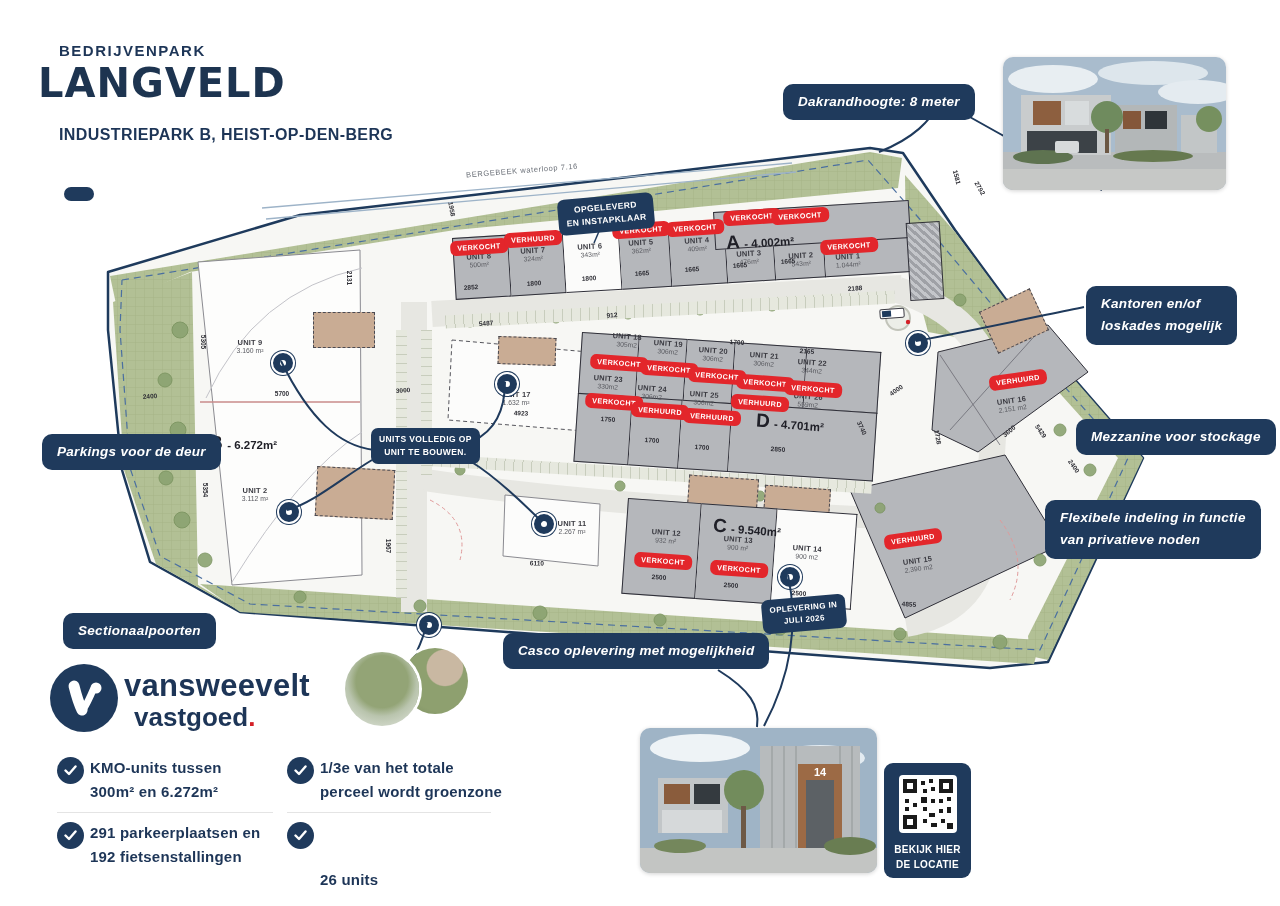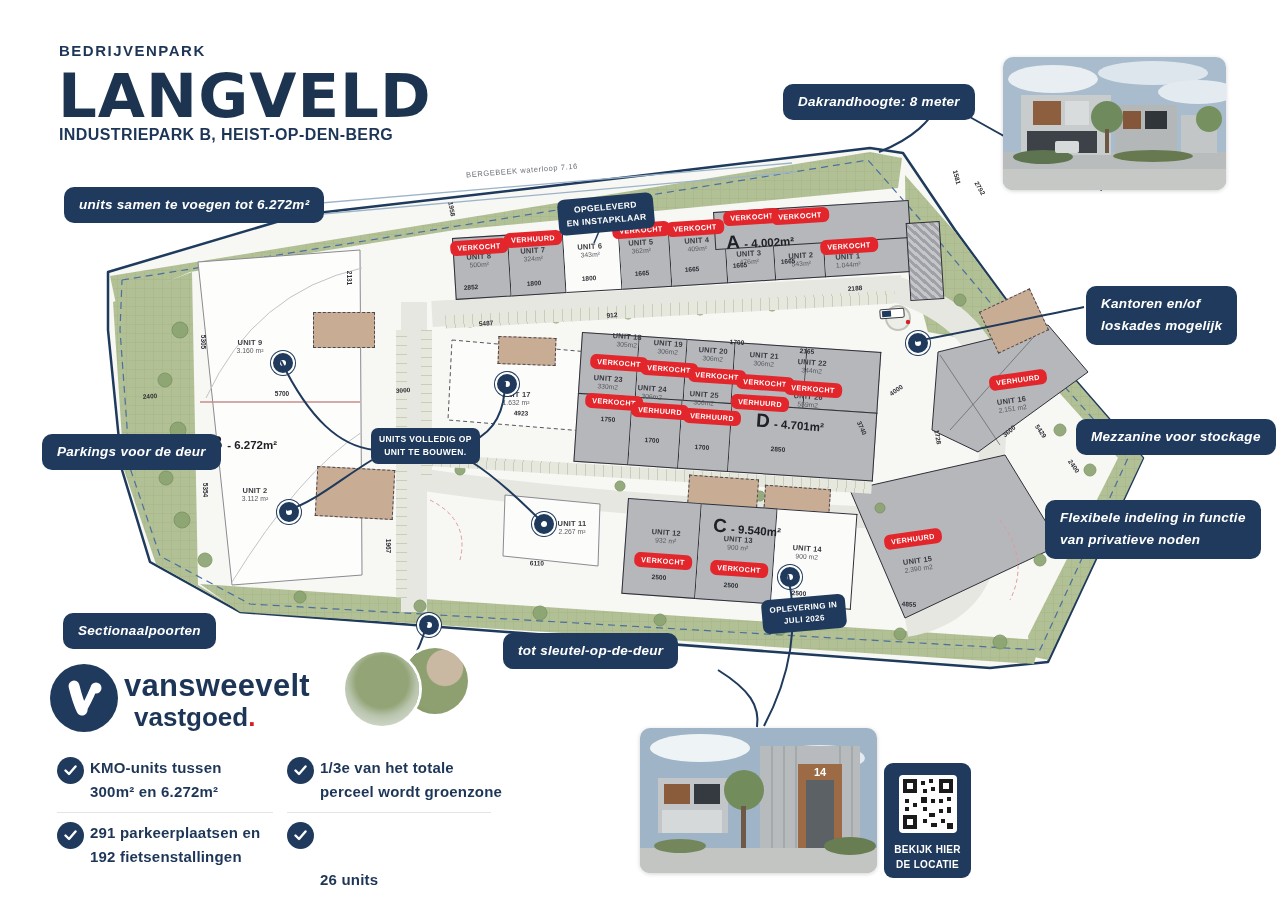--- a/index.html
+++ b/index.html
@@ -1,21 +1,21 @@
 <!DOCTYPE html>
 <html><head>
 <meta charset="utf-8">
 <style>
   html,body{margin:0;padding:0;}
   body{width:1280px;height:906px;position:relative;background:#fff;overflow:hidden;
        font-family:"Liberation Sans",sans-serif;}
   .abs{position:absolute;}
   
   .kicker{left:59px;top:42px;font-size:15px;font-weight:bold;letter-spacing:1.5px;color:#1d3557;}
-  .title{left:58px;top:60px;font-size:61px;font-weight:800;letter-spacing:1px;color:#1d3450;font-family:"DejaVu Sans",sans-serif;}
+  .title{left:38px;top:60px;font-size:40px;font-weight:800;letter-spacing:1px;color:#1d3450;font-family:"DejaVu Sans",sans-serif;}
   .subtitle{left:59px;top:126px;font-size:16px;font-weight:bold;letter-spacing:.4px;color:#1d3557;}
   
   .co{background:#1f3a5c;color:#fff;border-radius:10px;padding:7px 15px;font-size:13.5px;
       font-style:italic;font-weight:600;letter-spacing:.3px;line-height:1.65;z-index:40;}
   .co-sm{background:#1f3a5c;color:#fff;border-radius:7px;padding:5px 8px;font-size:8.5px;
       font-weight:bold;letter-spacing:.4px;text-align:center;line-height:1.5;z-index:40;}
   
   .ul{z-index:22;text-align:center;white-space:nowrap;}
   .un{font-size:7.5px;font-weight:bold;color:#3b3b42;letter-spacing:.2px;}
   .ua{font-size:6.8px;color:#5a5b61;}
@@ -365,36 +365,35 @@
     <path d="M916,341 C970,331 1040,316 1084,307"></path>
     <path d="M427,623 C420,650 412,662 404,671"></path>
     <path d="M879,152 C915,138 930,120 940,103"></path>
     <path d="M938,99 C1010,140 1062,168 1102,190"></path>
     <path d="M718,670 C750,690 760,706 757,727"></path>
   </g>
   <path d="M600,229 L594,243" stroke="#1f3a5c" stroke-width="1.5" fill="none"></path>
 </svg>
 
 <div class="abs co" style="left:64px;top:187px;">
-  <div>units samen te voegen tot 6.272m²</div>
 </div>
 <div class="abs co" style="left:783px;top:84px;">Dakrandhoogte: 8 meter</div>
 <div class="abs co" style="left:1086px;top:286px;">
   <div>Kantoren en/of</div>
   <div>loskades mogelijk</div>
 </div>
 <div class="abs co" style="left:1076px;top:419px;">Mezzanine voor stockage</div>
 <div class="abs co" style="left:1045px;top:500px;">
   <div>Flexibele indeling in functie</div>
   <div>van privatieve noden</div>
 </div>
 <div class="abs co" style="left:42px;top:434px;">Parkings voor de deur</div>
 <div class="abs co" style="left:63px;top:613px;">Sectionaalpoorten</div>
 <div class="abs co" style="left:503px;top:633px;">
-  <div>tot sleutel-op-de-deur</div>
+  <div>Casco oplevering met mogelijkheid</div>
 </div>
 <div class="abs co-sm" style="left:371px;top:428px;">
   <div>UNITS VOLLEDIG OP</div>
   <div>UNIT TE BOUWEN.</div>
 </div>
 <div class="abs co-sm" style="left:558px;top:196px;transform:rotate(-5deg);">
   <div>OPGELEVERD</div>
   <div>EN INSTAPKLAAR</div>
 </div>
 <div class="abs co-sm" style="left:762px;top:597px;transform:rotate(-5deg);font-size:8px;">

